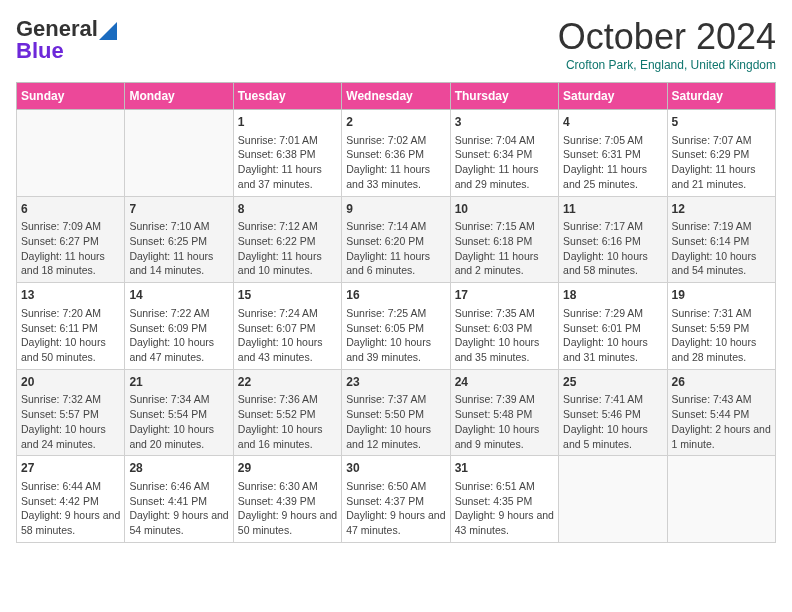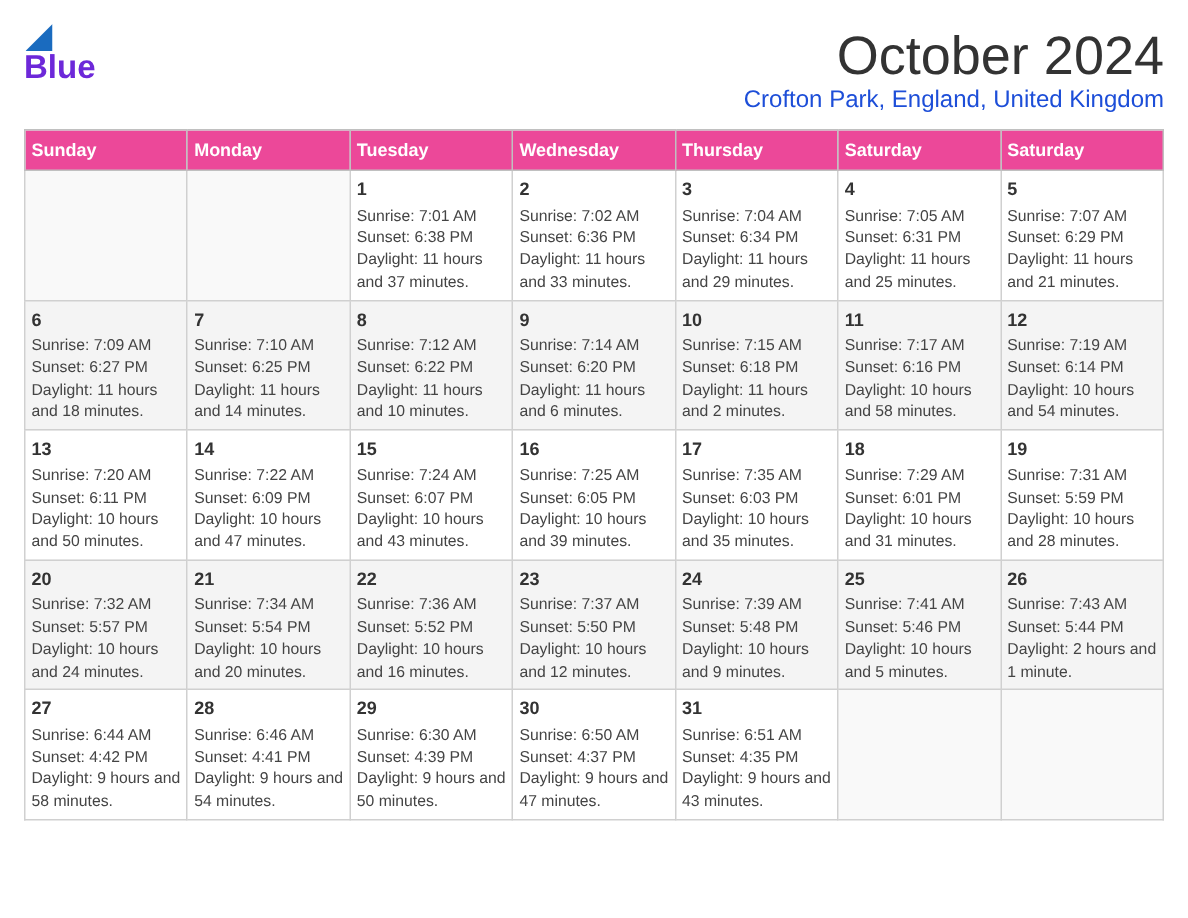--- a/index.html
+++ b/index.html
@@ -23,22 +23,22 @@
     .title-area {
       text-align: right;
     }
     .month-title {
       font-size: 36px;
       font-weight: normal;
       color: #333;
       text-align: right;
     }
     .location {
-      font-size: 16px;
-      color: #1d4ed8;
+      font-size: 12px;
+      color: #0f766e;
     }
     .calendar {
       width: 100%;
       border-collapse: collapse;
       font-size: 11px;
     }
     .calendar th {
       background-color: #ec4899;
       color: #fff;
       padding: 6px 4px;
@@ -73,20 +73,21 @@
       background-color: #f4f4f4;
     }
   </style>
 </head>
 <body>
 
 <div class="header-area">
   <div class="logo-area">
     <div>
       <div style="display:flex; align-items:flex-end;">
+        <span style="font-size:22px; font-weight:bold; color:#333;">General</span>
         <svg width="18" height="18" viewBox="0 0 18 18" style="margin-left:1px; margin-bottom:2px;">
           <polygon points="0,18 18,0 18,18" fill="#1a6bbf"></polygon>
         </svg>
       </div>
       <div style="font-size:22px; font-weight:bold; color:#6d28d9; margin-top:-4px;">Blue</div>
     </div>
   </div>
   <div class="title-area">
     <div class="month-title">October 2024</div>
     <div class="location">Crofton Park, England, United Kingdom</div>

